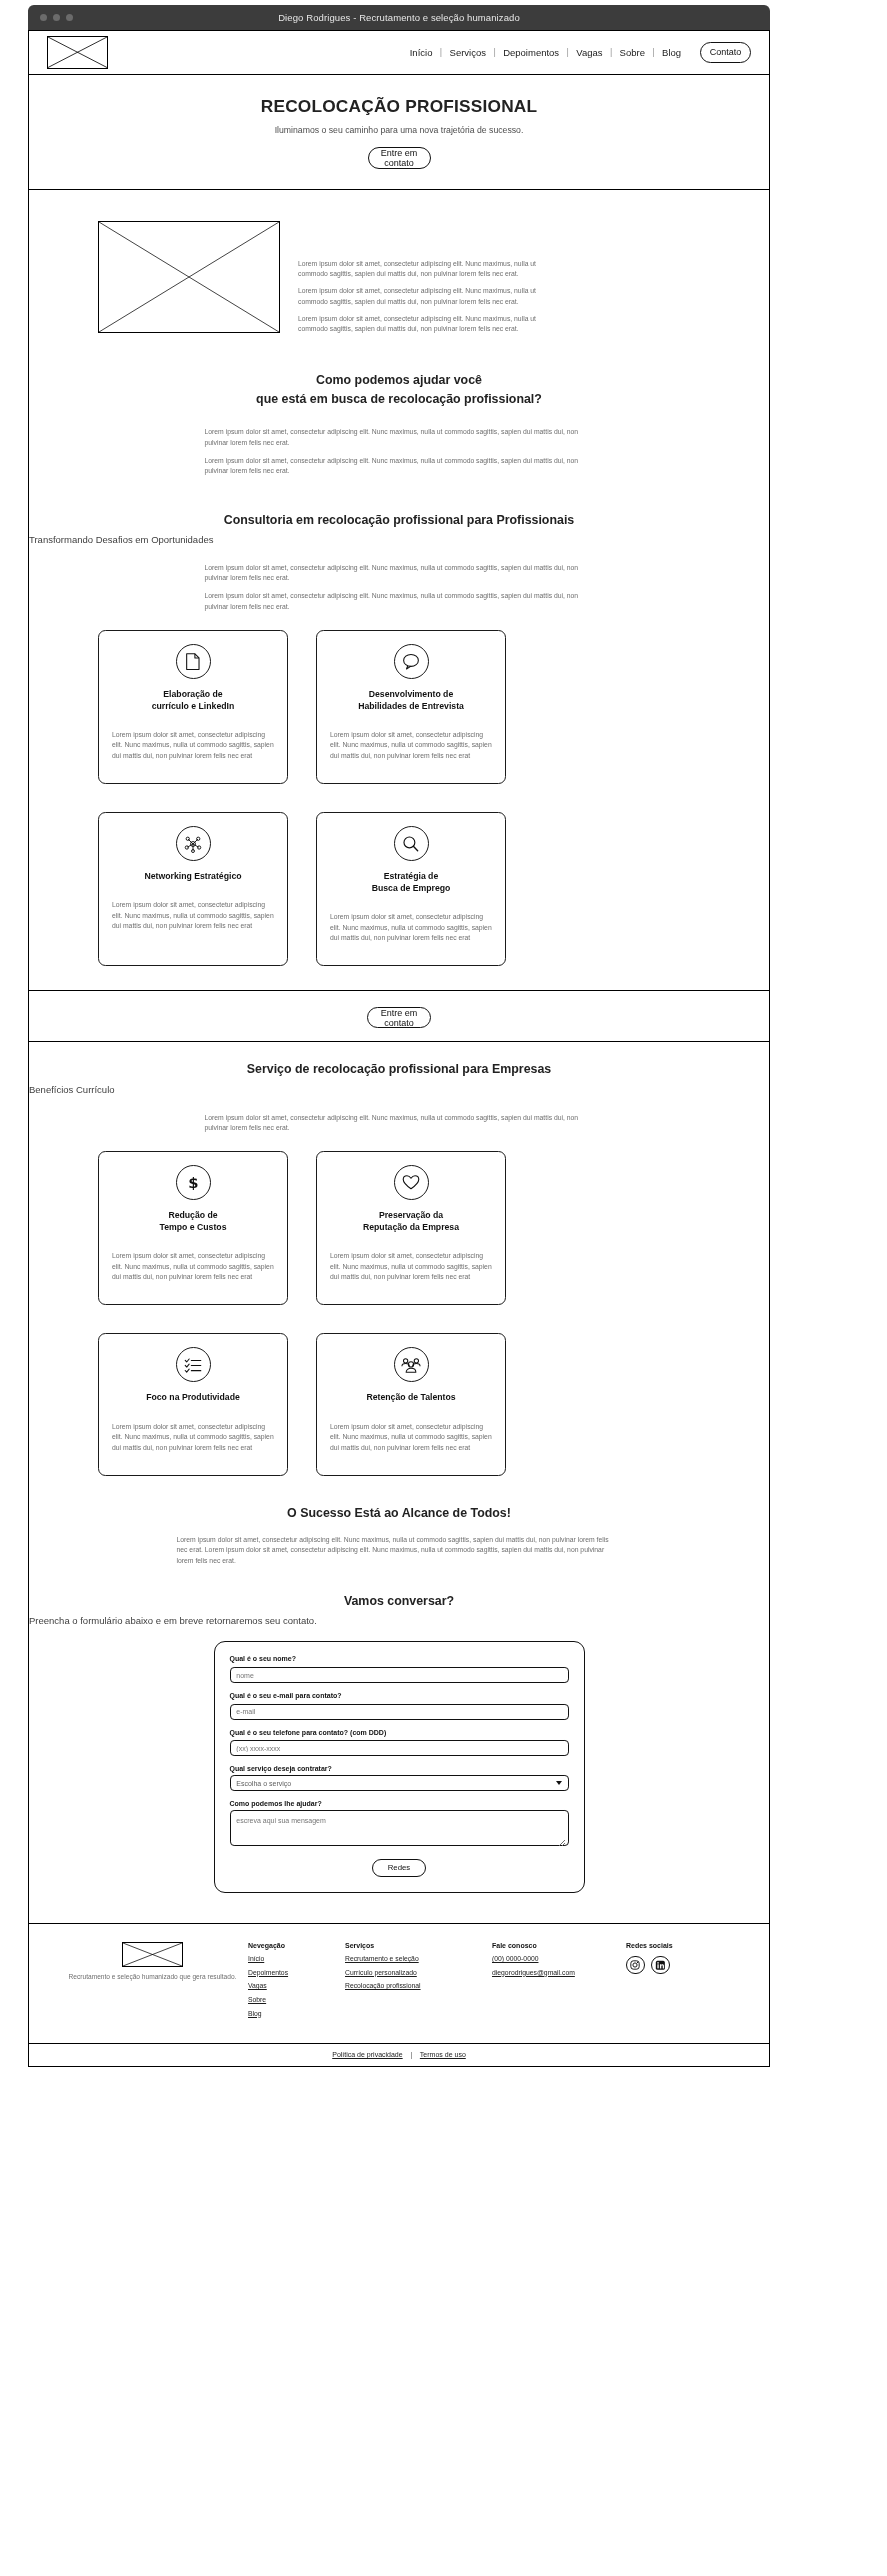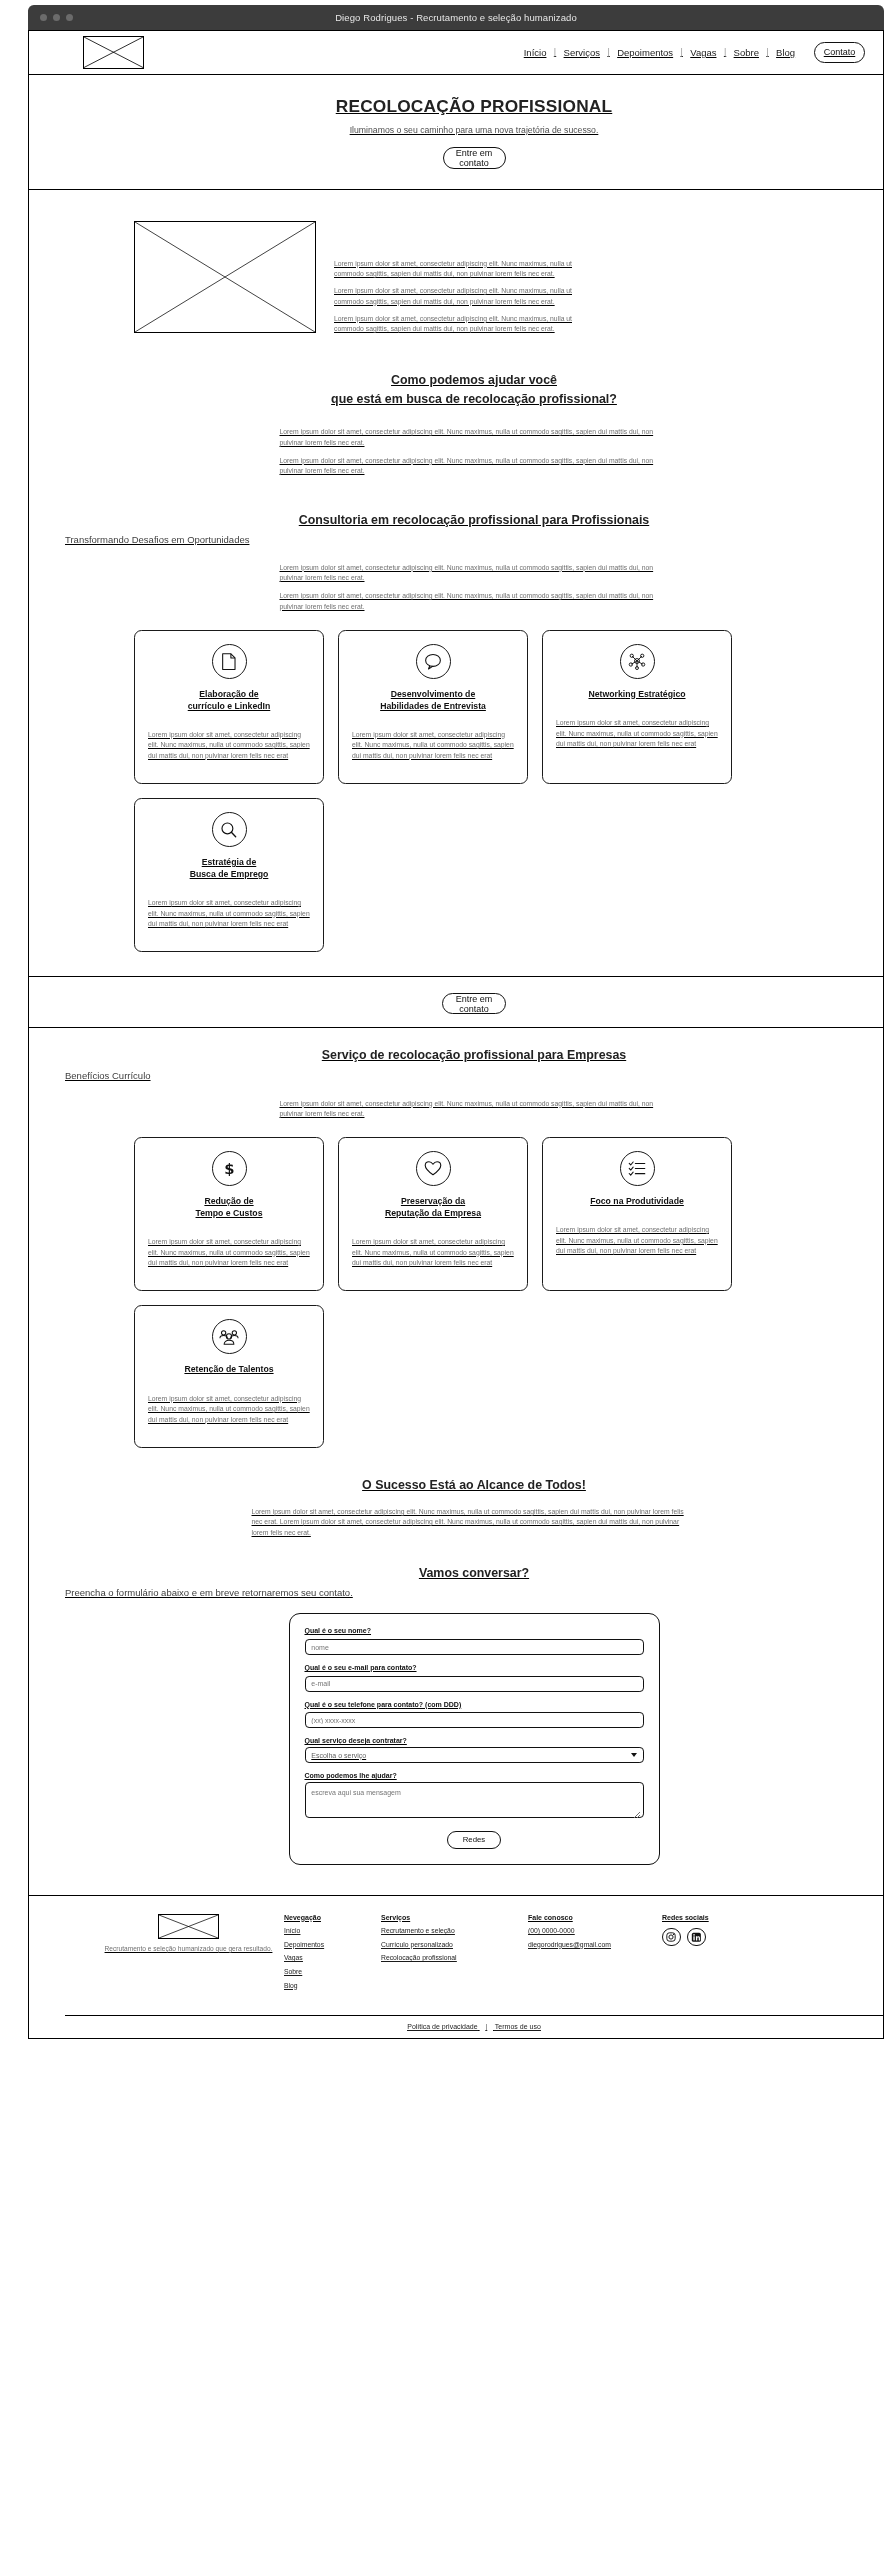--- a/index.html
+++ b/index.html
@@ -5,38 +5,37 @@
 <style>
   html,body{margin:0;padding:0;}
   body{
     width:887px;height:2576px;
     background:#ffffff;
     font-family:"Liberation Sans", sans-serif;
     -webkit-font-smoothing:antialiased;
     overflow:hidden;
   }
   .browser{
-    position:absolute;left:28px;top:5px;width:856px;
+    position:absolute;left:28px;top:5px;width:742px;
     background:#ffffff;
-    text-decoration:underline;
   }
   
   .titlebar{
     height:25px;background:#3c3c3c;border-radius:5.8px 5.8px 0 0;
     display:flex;align-items:center;position:relative;
   }
   .dots{display:flex;gap:5.8px;margin-left:11.5px;}
   .dot{width:7.4px;height:7.4px;border-radius:50%;background:#6b6b6b;}
   .titlebar-text{
     position:absolute;left:0;right:0;text-align:center;
     color:#e7e7e7;font-size:9.5px;letter-spacing:0.1px;
     pointer-events:none;
   }
   
-  .frame{border:0.8px solid #000;border-top:none;background:#fff;padding-left:36px;}
+  .frame{border:0.8px solid #000;border-top:none;background:#fff;}
   .frame.first{border-top:0.8px solid #000;}
 
   
   .navbar{
     height:43px;display:flex;align-items:center;
     padding:0 18px;box-sizing:border-box;
   }
   .logo-box{
     width:59px;height:30.5px;border:1.1px solid #000;position:relative;flex:0 0 auto;
   }
@@ -84,21 +83,21 @@
   }
   .ph-box svg{position:absolute;inset:0;width:100%;height:100%;}
   .about-text{padding-top:38px;width:247px;}
   .about-text p{margin:0 0 6.6px;}
 
   .narrow{width:389px;margin:18px auto 0;}
   .narrow p{margin:0 0 7.4px;}
 
   
   .cards{
-    display:flex;gap:14px;padding:10px 69px 0;flex-wrap:wrap;box-sizing:border-box;
+    display:flex;gap:28px;padding:10px 69px 0;flex-wrap:wrap;box-sizing:border-box;
   }
   .card{
     width:190px;box-sizing:border-box;
     border:0.9px solid #1a1a1a;border-radius:7.4px;
     padding:13px 13px 15px;background:#fff;
     display:flex;flex-direction:column;align-items:center;
   }
   .card-icon{
     width:33px;height:33px;border:0.9px solid #1a1a1a;border-radius:50%;
     display:flex;align-items:center;justify-content:center;margin-bottom:10px;

